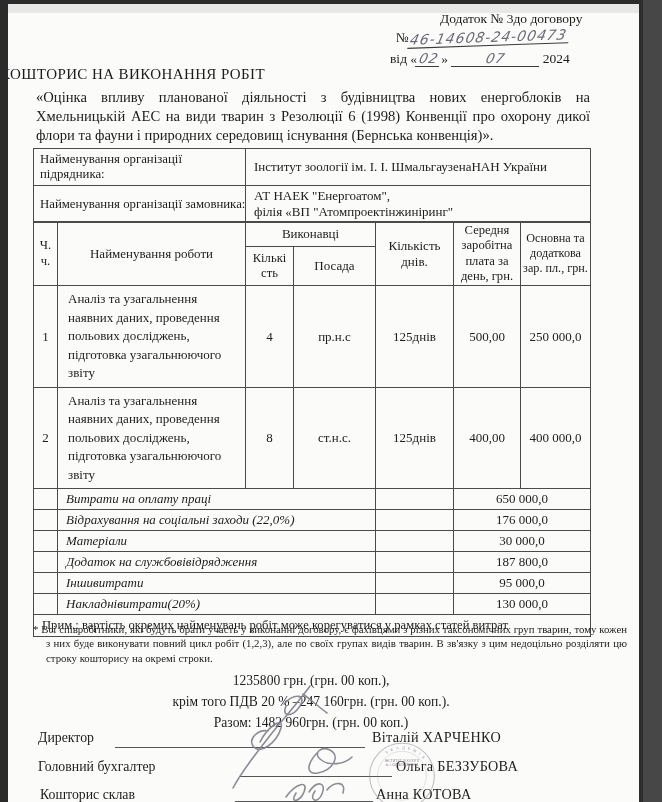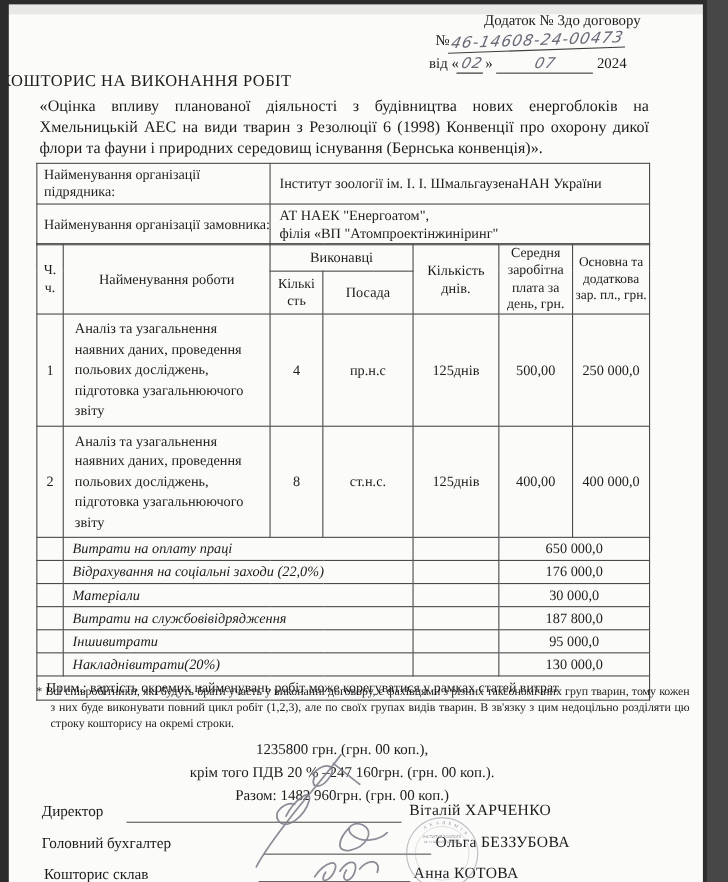--- a/index.html
+++ b/index.html
@@ -161,21 +161,21 @@
     <td colspan="2" class="c sum-value">176 000,0</td>
   </tr>
   <tr style="height:21px">
     <td></td>
     <td colspan="3" class="sum-label">Матеріали</td>
     <td></td>
     <td colspan="2" class="c sum-value">30 000,0</td>
   </tr>
   <tr style="height:21px">
     <td></td>
-    <td colspan="3" class="sum-label">Витрати на службовівідрядження</td>
+    <td colspan="3" class="sum-label">Додаток на службовівідрядження</td>
     <td></td>
     <td colspan="2" class="c sum-value">187 800,0</td>
   </tr>
   <tr style="height:21px">
     <td></td>
     <td colspan="3" class="sum-label">Іншивитрати</td>
     <td></td>
     <td colspan="2" class="c sum-value">95 000,0</td>
   </tr>
   <tr style="height:21px">

